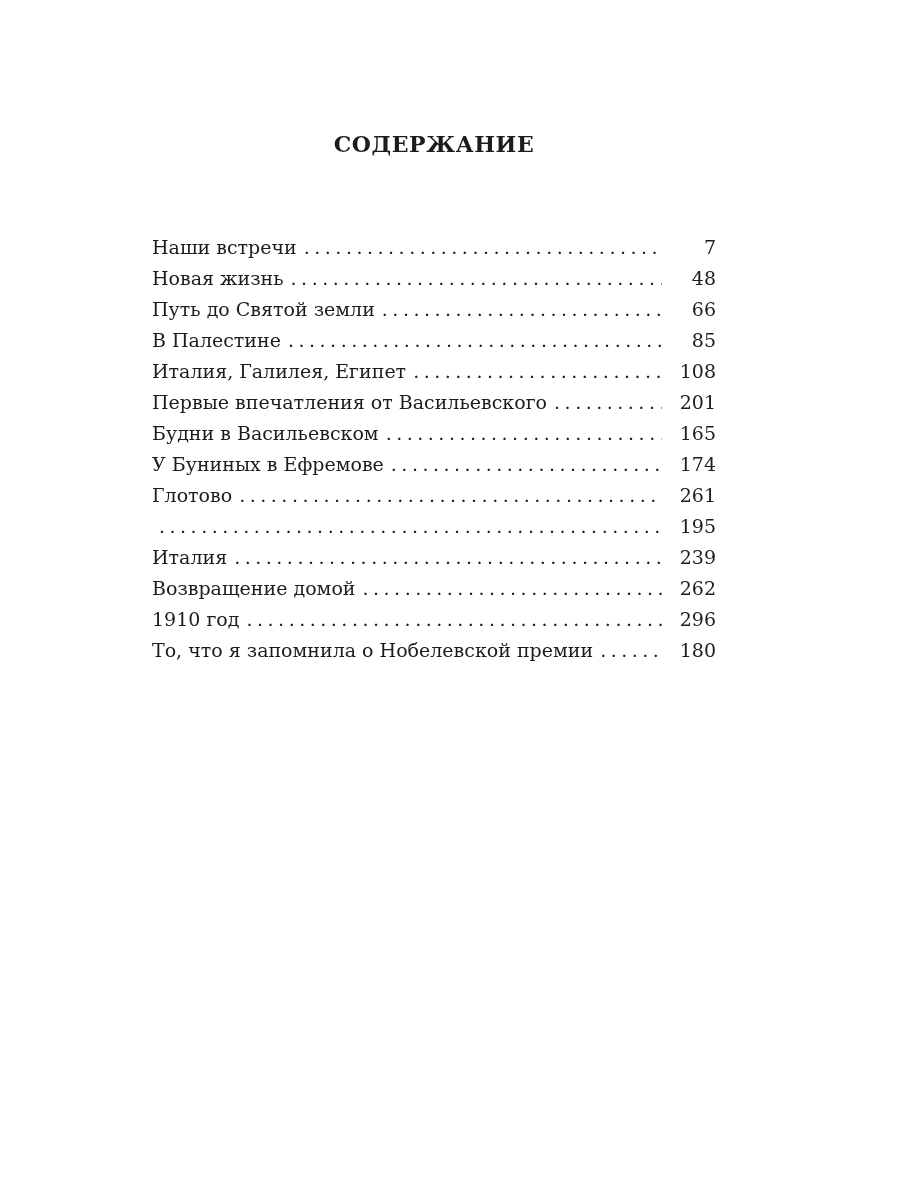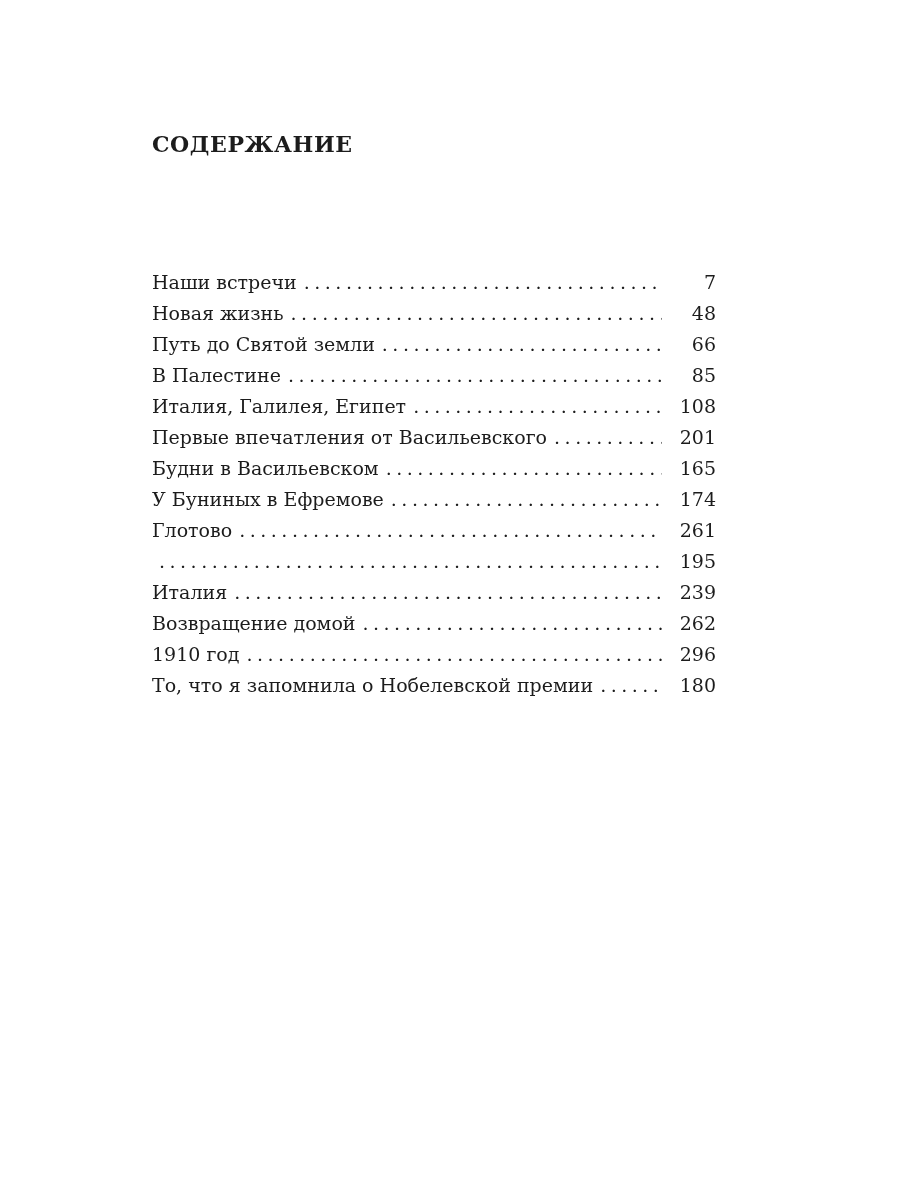--- a/index.html
+++ b/index.html
@@ -17,26 +17,26 @@
   .page {
     position: absolute;
     left: 152px;
     top: 0;
     width: 564px;
   }
   .title {
     font-size: 22px;
     line-height: 24px;
     font-weight: bold;
-    text-align: left;
+    text-align: center;
     margin-top: 132px;
     letter-spacing: 0.6px;
   }
   .toc {
-    margin-top: 111px;
+    margin-top: 76px;
   }
   .toc-row {
     display: flex;
     align-items: baseline;
     font-size: 19px;
     line-height: 31px;
   }
   .toc-label {
     white-space: nowrap;
     flex: 0 0 auto;

